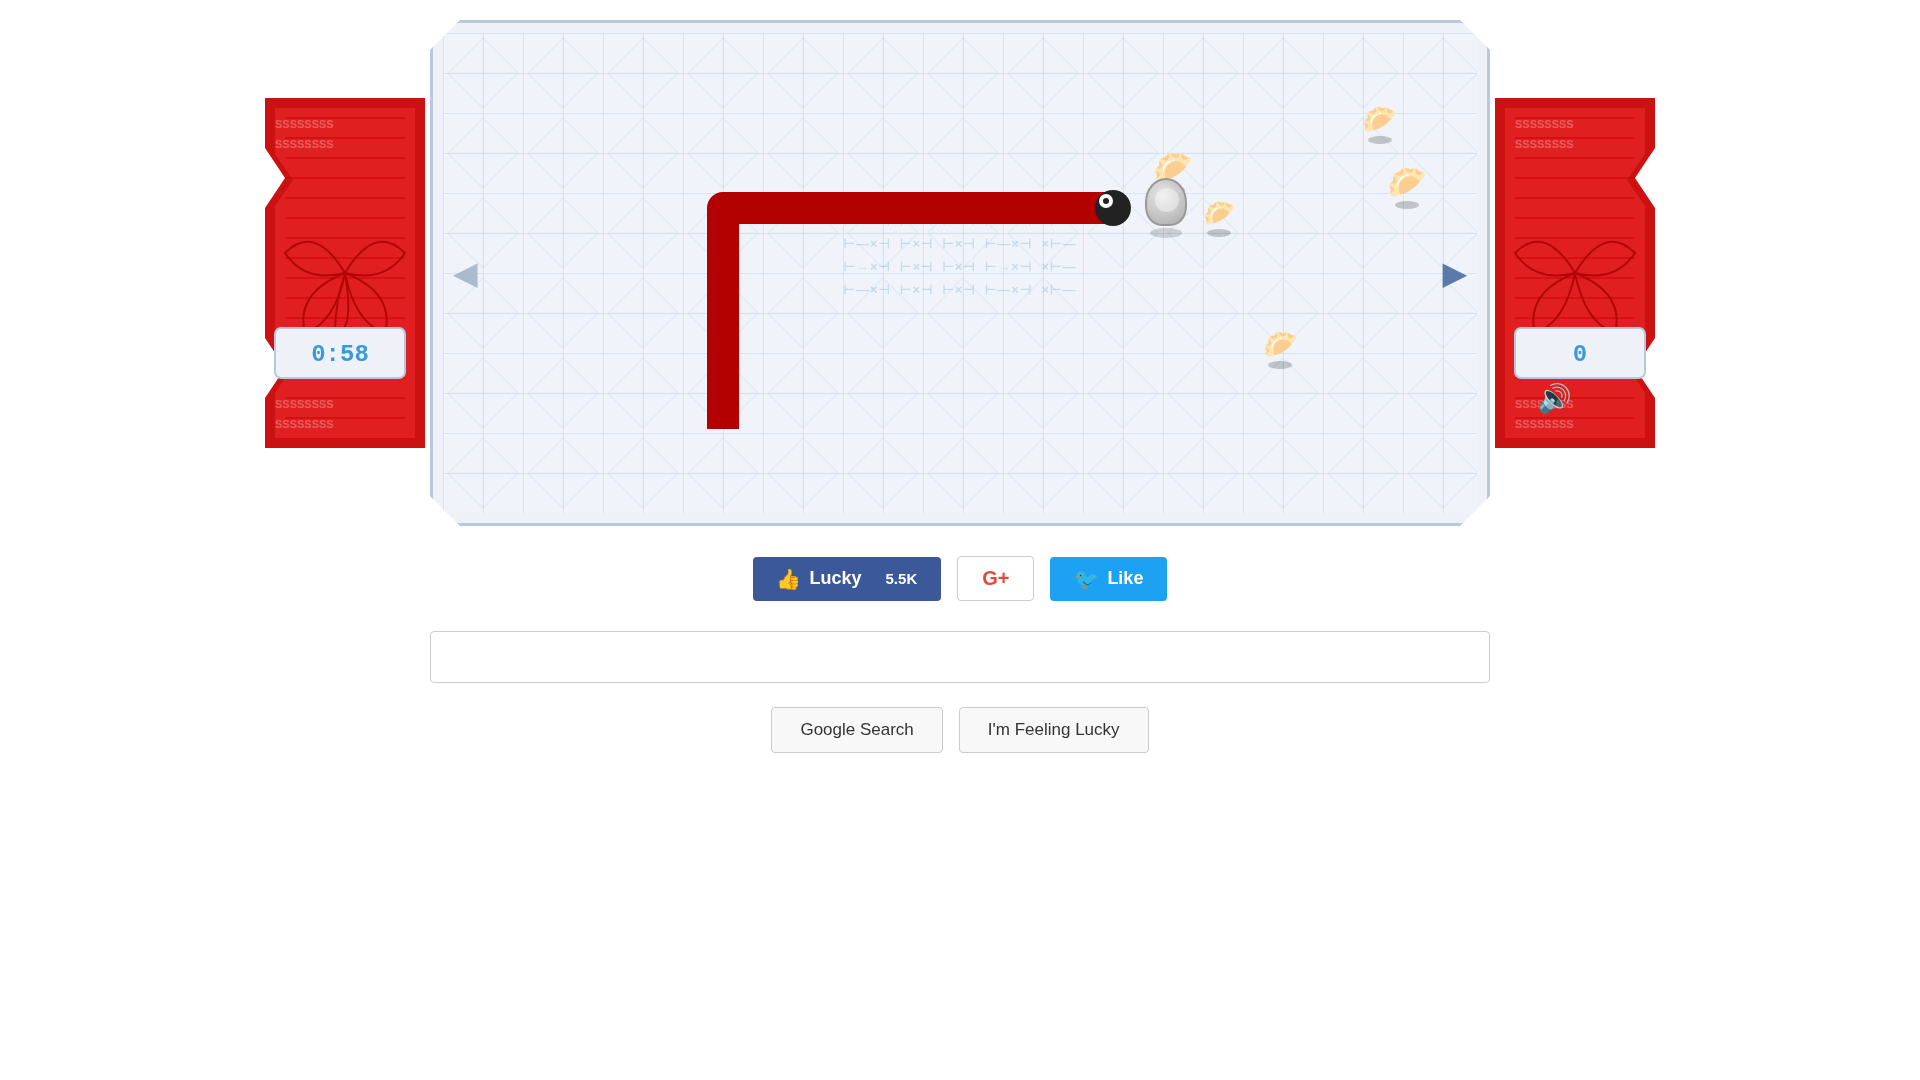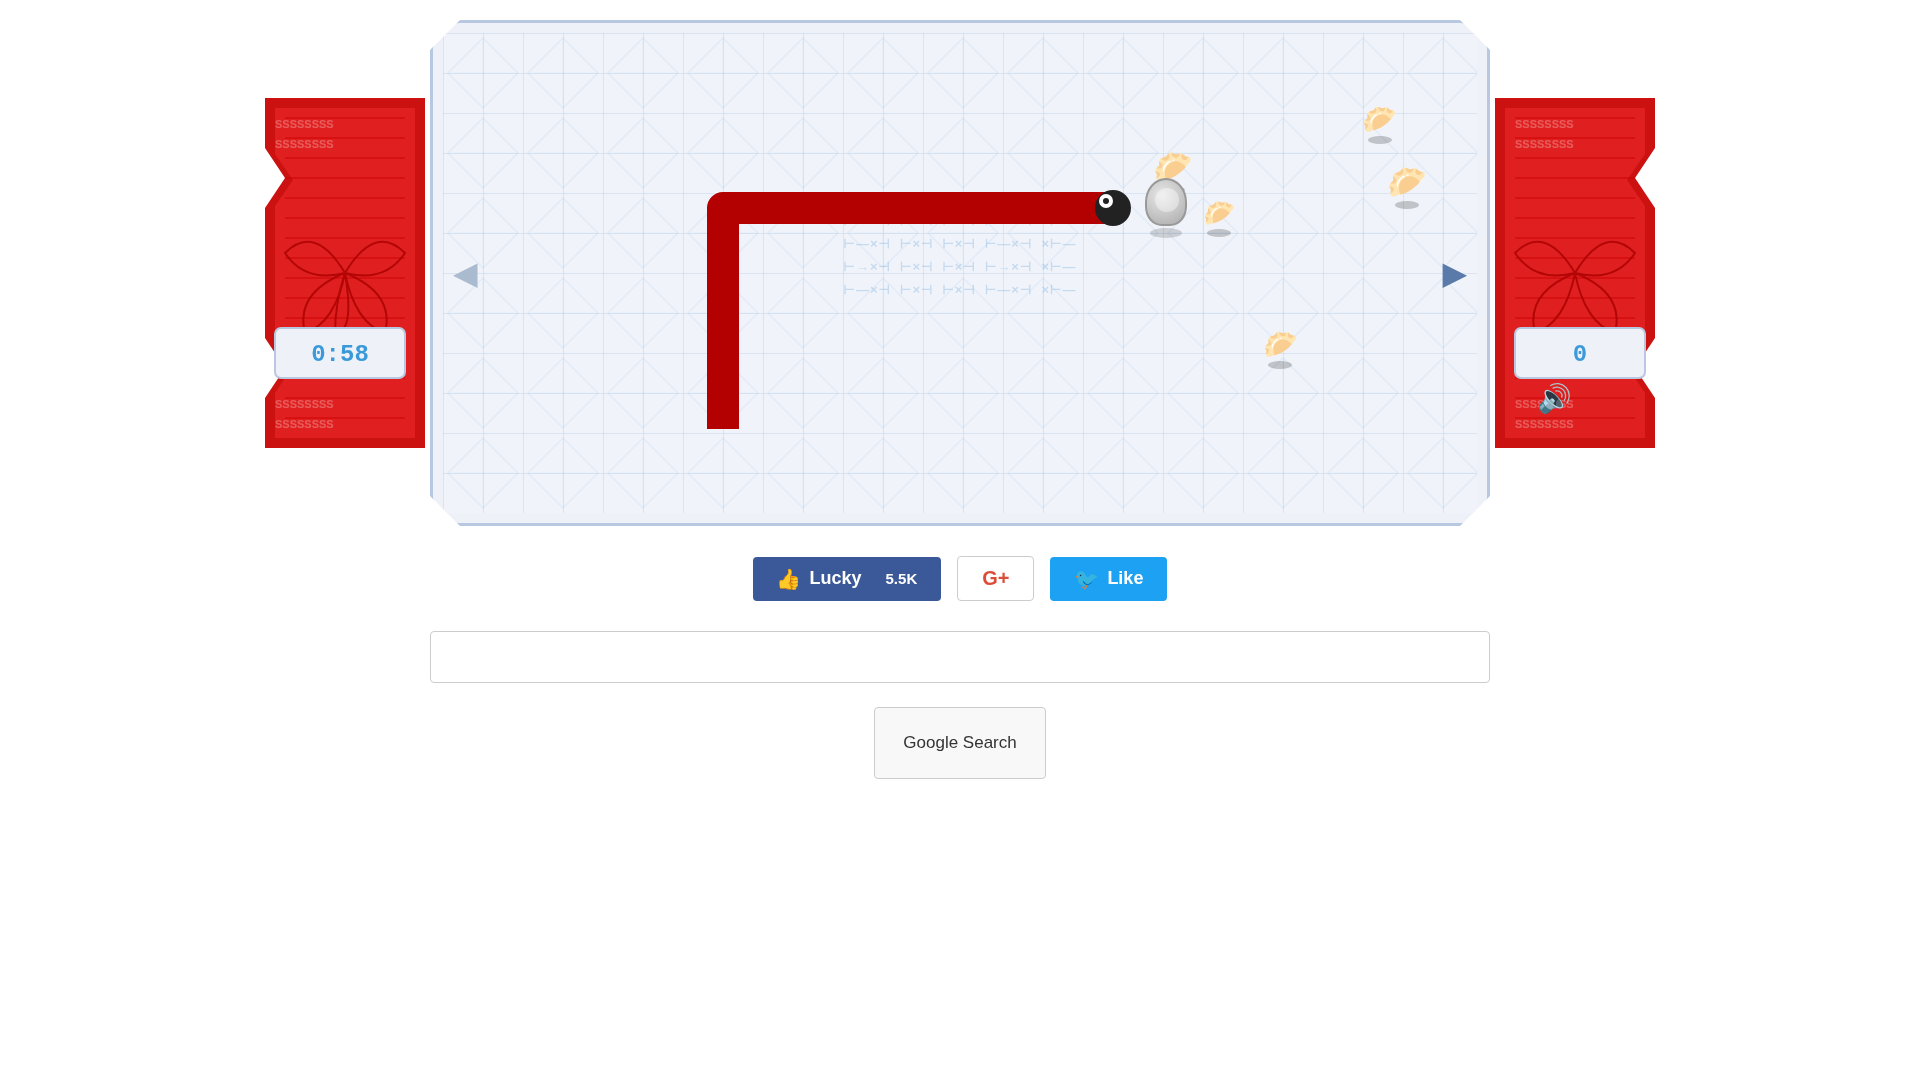--- a/index.html
+++ b/index.html
@@ -152,21 +152,21 @@
       gap: 16px;
       margin-top: 24px;
       justify-content: center;
     }
 
     .btn-google-search, .btn-feeling-lucky {
       background: #f8f8f8;
       color: #333;
       border: 1px solid #ccc;
       border-radius: 4px;
-      padding: 25px 28px;
+      padding: 12px 28px;
       font-size: 17px;
       cursor: pointer;
     }
 
     
     .deco-svg-left, .deco-svg-right {
       position: absolute;
       top: 50%;
       transform: translateY(-50%);
       width: 170px;
@@ -355,13 +355,16 @@
 </div>
 
 <div class="search-bar-container">
   <input class="search-input" type="text" placeholder="" style="">
 </div>
 
 <div class="search-buttons">
   <button class="btn-google-search">
     <span>Google Search</span>
   </button>
+  <button class="btn-feeling-lucky">
+    <span>I'm Feeling Lucky</span>
+  </button>
 </div>
 
 </body></html>

